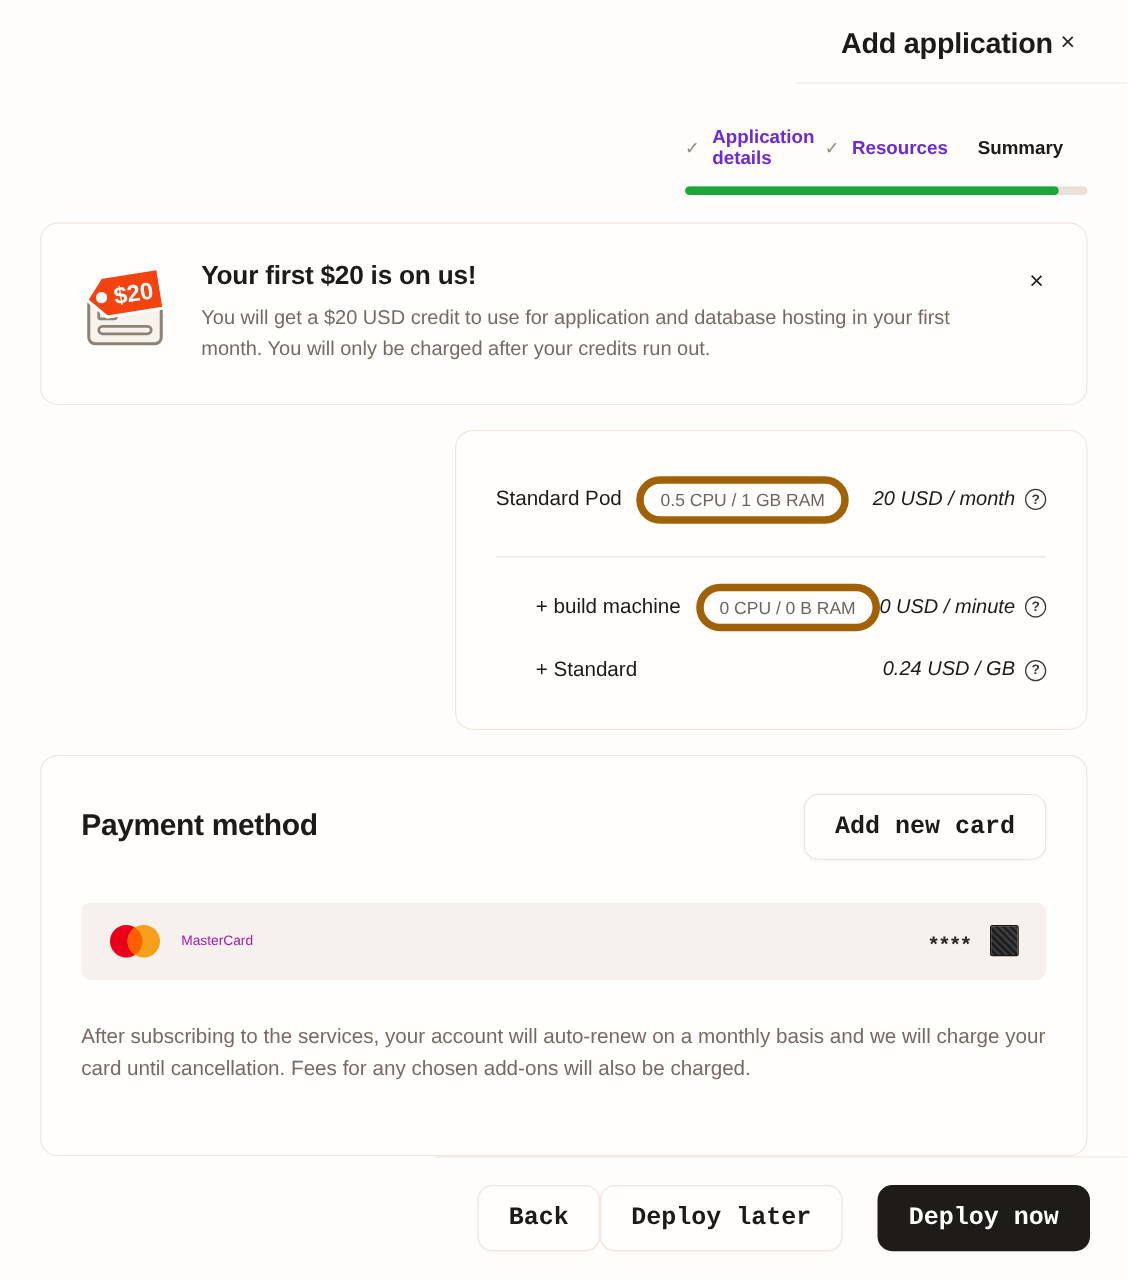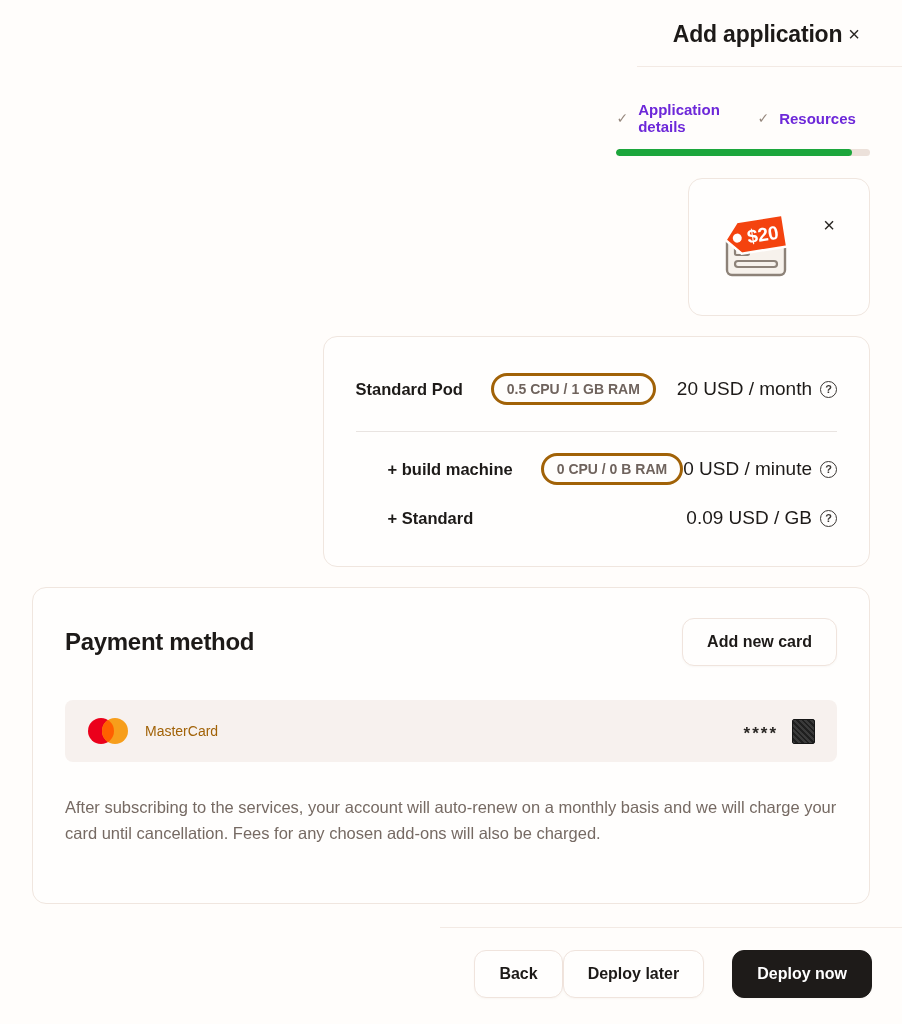--- a/index.html
+++ b/index.html
@@ -49,53 +49,53 @@
   .promo { display: flex; align-items: flex-start; gap: 26px; padding: 30px 28px 30px 30px; margin-top: 22px; }
   .promo-icon { flex: 0 0 auto; margin-top: 4px; }
   .promo-body { flex: 1; }
   .promo-title { font-size: 21px; font-weight: bold; letter-spacing: -0.2px; margin-bottom: 10px; }
   .promo-desc { font-size: 16px; line-height: 1.55; color: #766a63; max-width: 672px; }
 
   
   .pricing { padding: 14px 32px 26px 32px; }
   .price-row { display: flex; align-items: center; padding: 22px 0; }
   .price-row.compact { padding: 11px 0; margin-left: 32px; }
-  .price-row .left { display: flex; align-items: center; gap: 28px; font-weight: bold; }
+  .price-row .left { display: flex; align-items: center; gap: 12px; }
   .row-label { font-size: 16.5px; color: #1d1a18; }
   .spec-badge {
     font-size: 14px; color: #6f635d;
-    border: 3px solid #a16207; border-radius: 999px;
+    border: 6px solid #a16207; border-radius: 999px;
     padding: 5px 13px; background: #fffefd;
   }
   .price-row .right { margin-left: auto; display: flex; align-items: center; gap: 8px; }
-  .price-value { font-size: 19px; color: #1d1a18; }
+  .price-value { font-size: 16px; color: #1d1a18; font-style: italic; }
   .help-icon {
     width: 17px; height: 17px; border: 1.3px solid #3b3734; border-radius: 50%;
     display: inline-flex; align-items: center; justify-content: center;
     font-size: 11px; font-weight: bold; color: #3b3734; cursor: pointer; background: none;
   }
   .pricing-divider { border: none; border-top: 1px solid #e9e4e1; margin: 4px 0 10px 0; }
 
   
   .payment { padding: 30px 32px 56px 32px; }
   .payment-head { display: flex; align-items: center; justify-content: space-between; margin-bottom: 34px; }
   .payment-title { font-size: 24px; font-weight: bold; letter-spacing: -0.3px; }
   .btn {
-    font-family: Liberation Sans, sans-serif;
-    font-size: 16px; font-weight: bold; color: #1d1a18;
+    font-family: Liberation Mono, monospace;
+    font-size: 20px; font-weight: bold; color: #1d1a18;
     background: #fffefd; border: 1px solid #f0e4dd; border-radius: 12px;
     padding: 14px 24px; cursor: pointer;
     box-shadow: 0 1px 2px rgba(90,70,60,0.04);
   }
   .card-row {
     display: flex; align-items: center; gap: 16px;
     background: #f7f1ee; border-radius: 8px;
     padding: 17px 22px; cursor: pointer;
   }
-  .card-brand { font-size: 14px; color: #a16207; }
+  .card-brand { font-size: 11px; color: #a21caf; }
   .card-mask { margin-left: auto; display: flex; align-items: center; gap: 14px; }
   .mask-stars { font-size: 17px; font-weight: bold; letter-spacing: 2px; color: #2a2724; padding-top: 6px; }
   .mask-block {
     width: 23px; height: 25px; border-radius: 2px;
     background:
       repeating-linear-gradient(45deg, #3a3a3a 0 2px, #1f1f1f 2px 4px);
     border: 1px solid #161616;
   }
   .billing-note { font-size: 16.5px; line-height: 1.6; color: #766a63; margin-top: 24px; }
   .billing-note:first-of-type { margin-top: 32px; }
@@ -124,40 +124,47 @@
 
   <div class="stepper">
     <div class="step-labels">
       <div class="step">
         <span class="step-check">✓</span>
         <span class="step-label">Application details</span>
       </div>
       <div class="step">
         <span class="step-check">✓</span>
         <span class="step-label">Resources</span>
+      </div>
+      <div class="step active">
+        <span class="step-label">Summary</span>
       </div>
     </div>
     <div class="progress-track">
       <div class="progress-fill" style="width: 93%;"></div>
     </div>
   </div>
 
   <div class="card promo">
     <div class="promo-icon">
       <svg width="72" height="68" viewBox="0 0 72 68">
         <rect x="8" y="24" width="58" height="38" rx="5" fill="#f7f2ec" stroke="#8d8278" stroke-width="2.4"></rect>
         <rect x="16" y="32" width="14" height="10" rx="1.5" fill="#f7f2ec" stroke="#8d8278" stroke-width="2.2"></rect>
         <rect x="16" y="48" width="42" height="6" rx="3" fill="#f7f2ec" stroke="#8d8278" stroke-width="2.2"></rect>
         <g transform="rotate(-9 38 22)">
           <path d="M6 22 L20 6 L66 6 L66 38 L20 38 Z" fill="#f4430f" stroke="#fffefd" stroke-width="2.5"></path>
           <circle cx="18" cy="22" r="4.5" fill="#fffefd"></circle>
           <text x="28" y="29" font-family="Liberation Sans, sans-serif" font-size="19" font-weight="bold" fill="#ffffff">$20</text>
         </g>
       </svg>
     </div>
+    <div class="promo-body">
+      <div class="promo-title">Your first $20 is on us!</div>
+      <div class="promo-desc">You will get a $20 USD credit to use for application and database hosting in your first month. You will only be charged after your credits run out.</div>
+    </div>
     <button class="icon-btn">×</button>
   </div>
 
   <div class="card pricing">
     <div class="price-row">
       <div class="left">
         <span class="row-label">Standard Pod</span>
         <span class="spec-badge">0.5 CPU / 1 GB RAM</span>
       </div>
       <div class="right">
@@ -174,21 +181,21 @@
       <div class="right">
         <span class="price-value">0 USD / minute</span>
         <span class="help-icon">?</span>
       </div>
     </div>
     <div class="price-row compact">
       <div class="left">
         <span class="row-label">+ Standard</span>
       </div>
       <div class="right">
-        <span class="price-value">0.09 USD / GB</span>
+        <span class="price-value">0.24 USD / GB</span>
         <span class="help-icon">?</span>
       </div>
     </div>
   </div>
 
   <div class="card payment">
     <div class="payment-head">
       <div class="payment-title">Payment method</div>
       <button class="btn">Add new card</button>
     </div>

